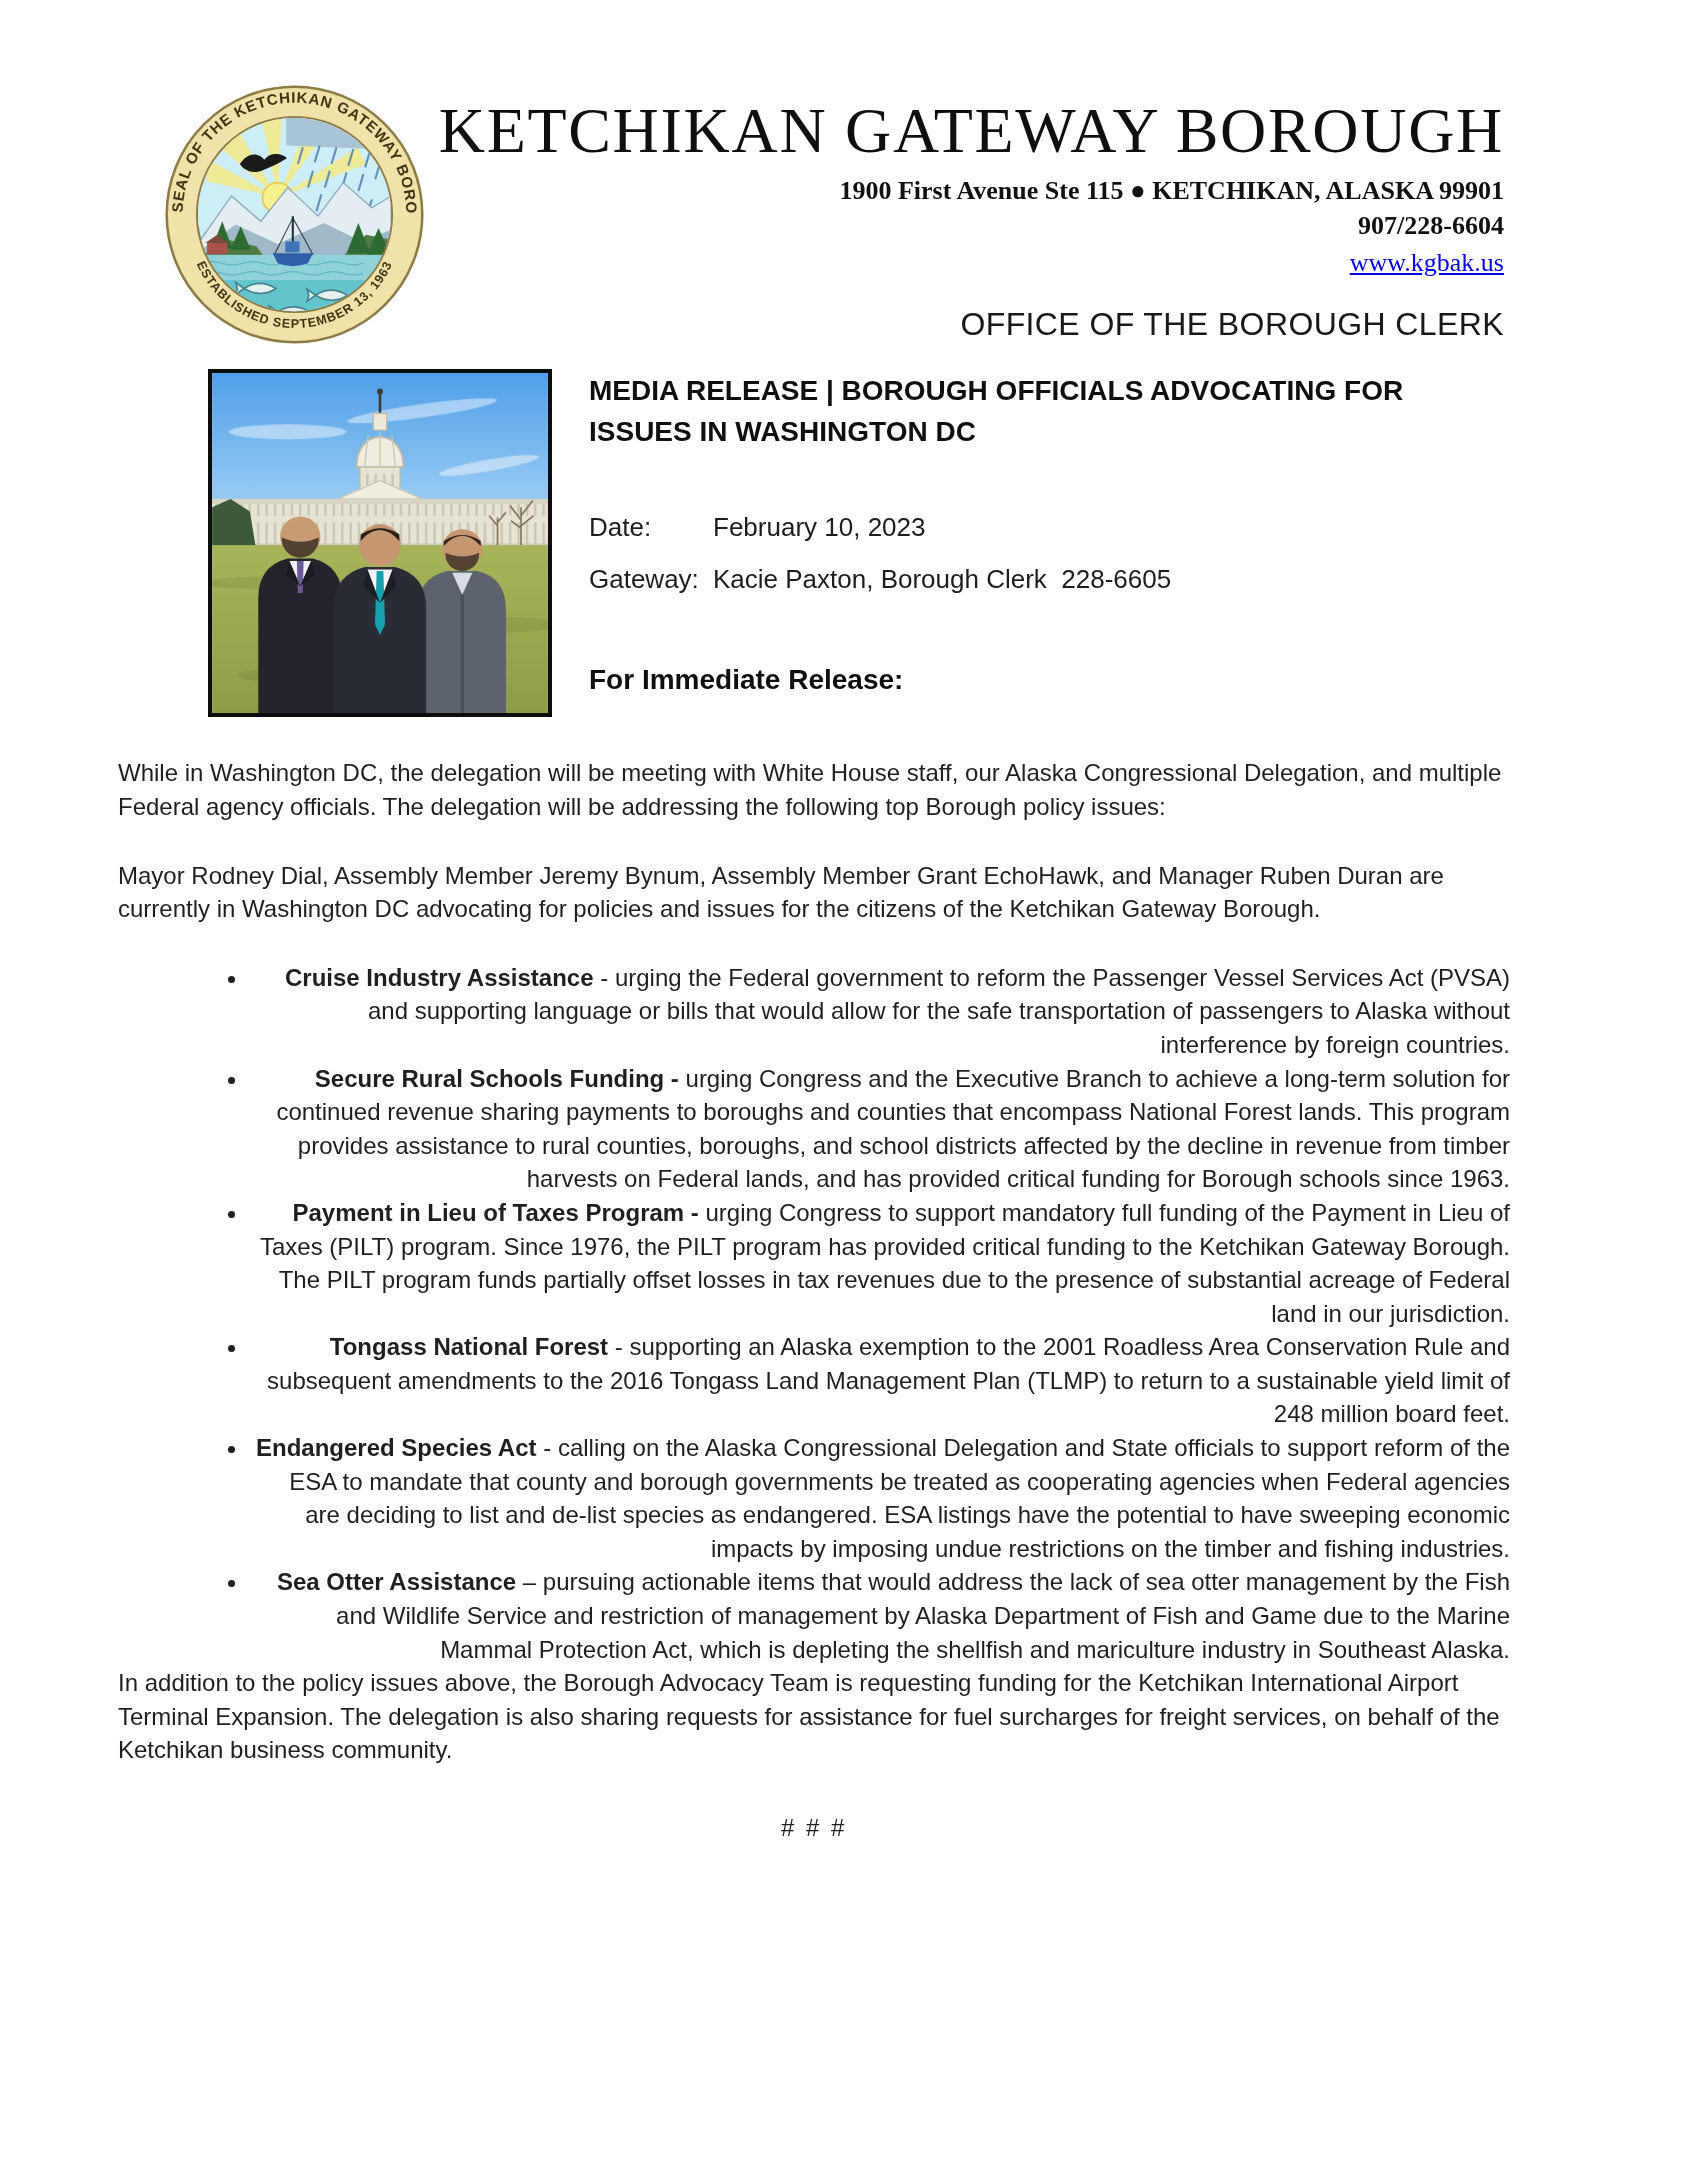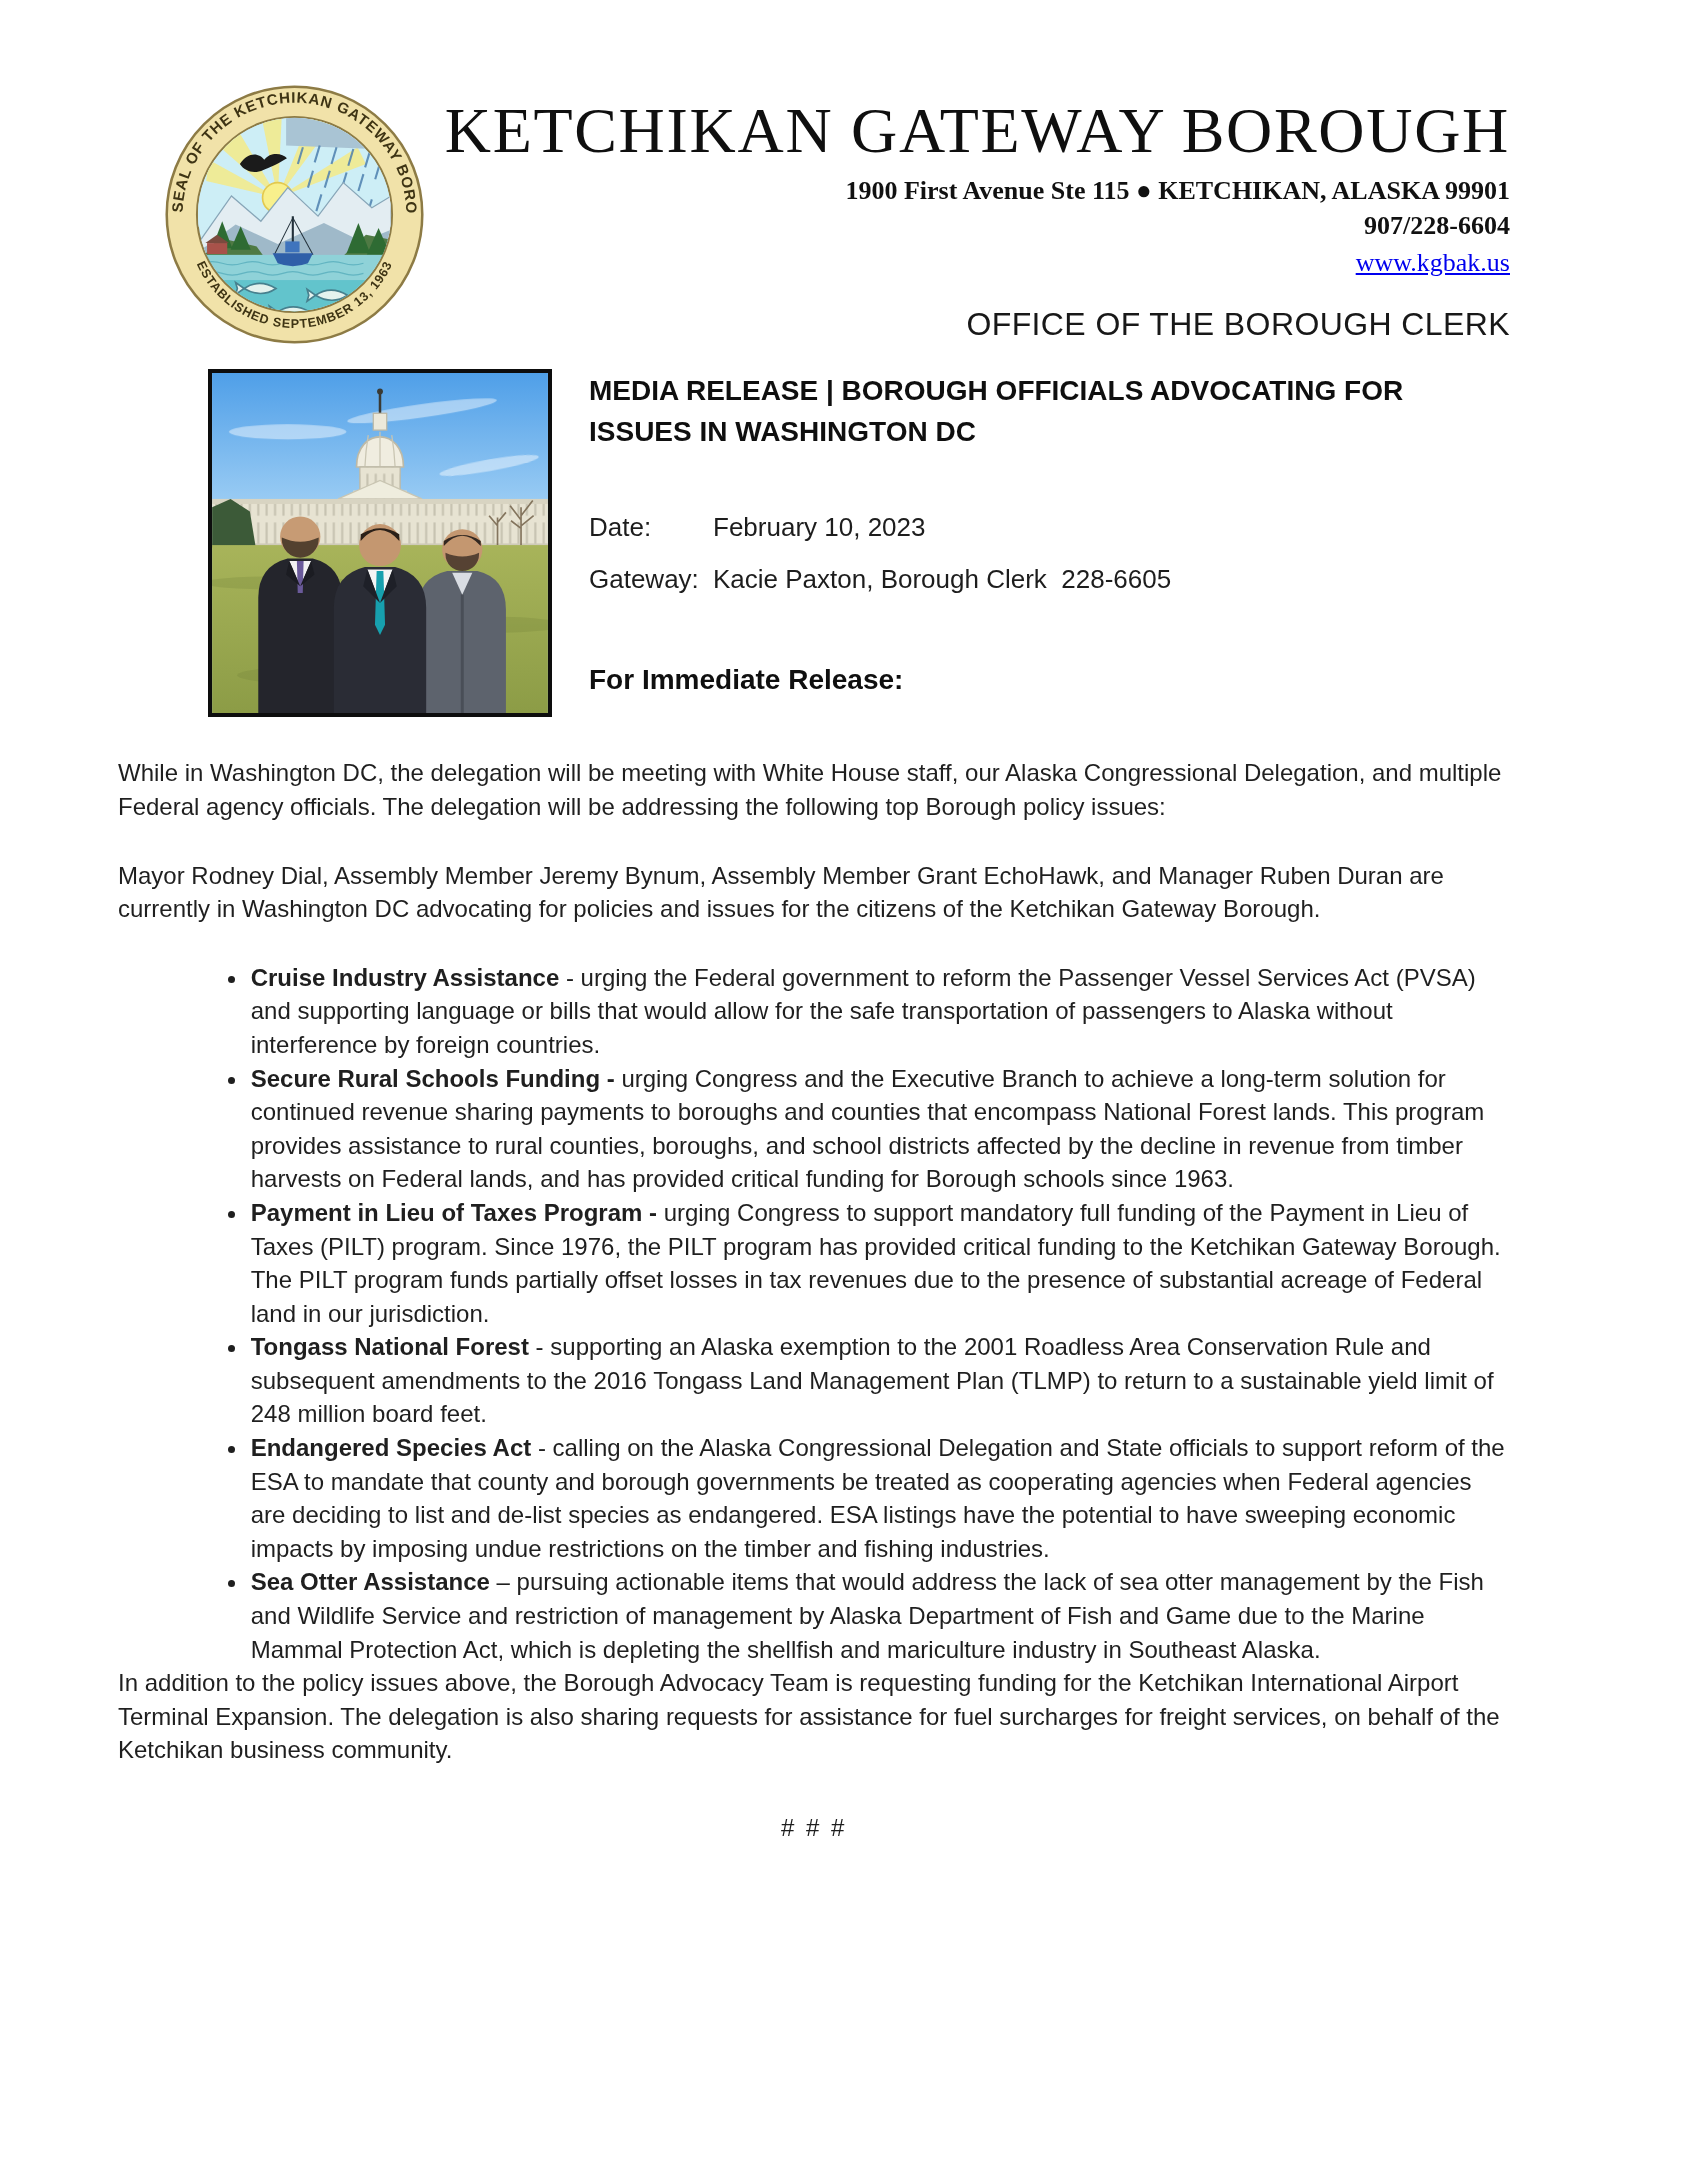--- a/index.html
+++ b/index.html
@@ -8,21 +8,21 @@
     width:1687px;
     height:2183px;
     background:#ffffff;
     font-family:"Liberation Sans", sans-serif;
     color:#1d1d1d;
     overflow:hidden;
   }
   
   .letterhead{position:relative;height:361px;}
   .seal{position:absolute;left:160px;top:80px;width:269px;height:269px;}
-  .letterhead-right{position:absolute;right:177px;top:94px;text-align:right;}
+  .letterhead-right{position:absolute;right:183px;top:94px;text-align:right;}
   .org-title{
     margin:0;
     font-family:"Liberation Serif", serif;
     font-weight:400;
     font-size:64px;
     letter-spacing:1.7px;
     color:#0f0f0f;
     white-space:nowrap;
   }
   .org-address,.org-phone{
@@ -83,20 +83,21 @@
     margin:39px 177px 0 118px;
     font-size:24px;
     line-height:1.4;
     color:#1f1f1f;
   }
   .body-main p{margin:0;}
   .body-main p + p{margin-top:35px;}
   ul.policy-list{
     margin:35px 0 0 0;
     padding-left:131px;
+    text-align:right;
   }
   ul.policy-list li{margin:0;padding-left:1.7px;}
   .closing{margin-top:35px;}
   .end-mark{
     margin-top:44px;
     text-align:center;
     font-size:24px;
     letter-spacing:2.5px;
   }
 </style>

